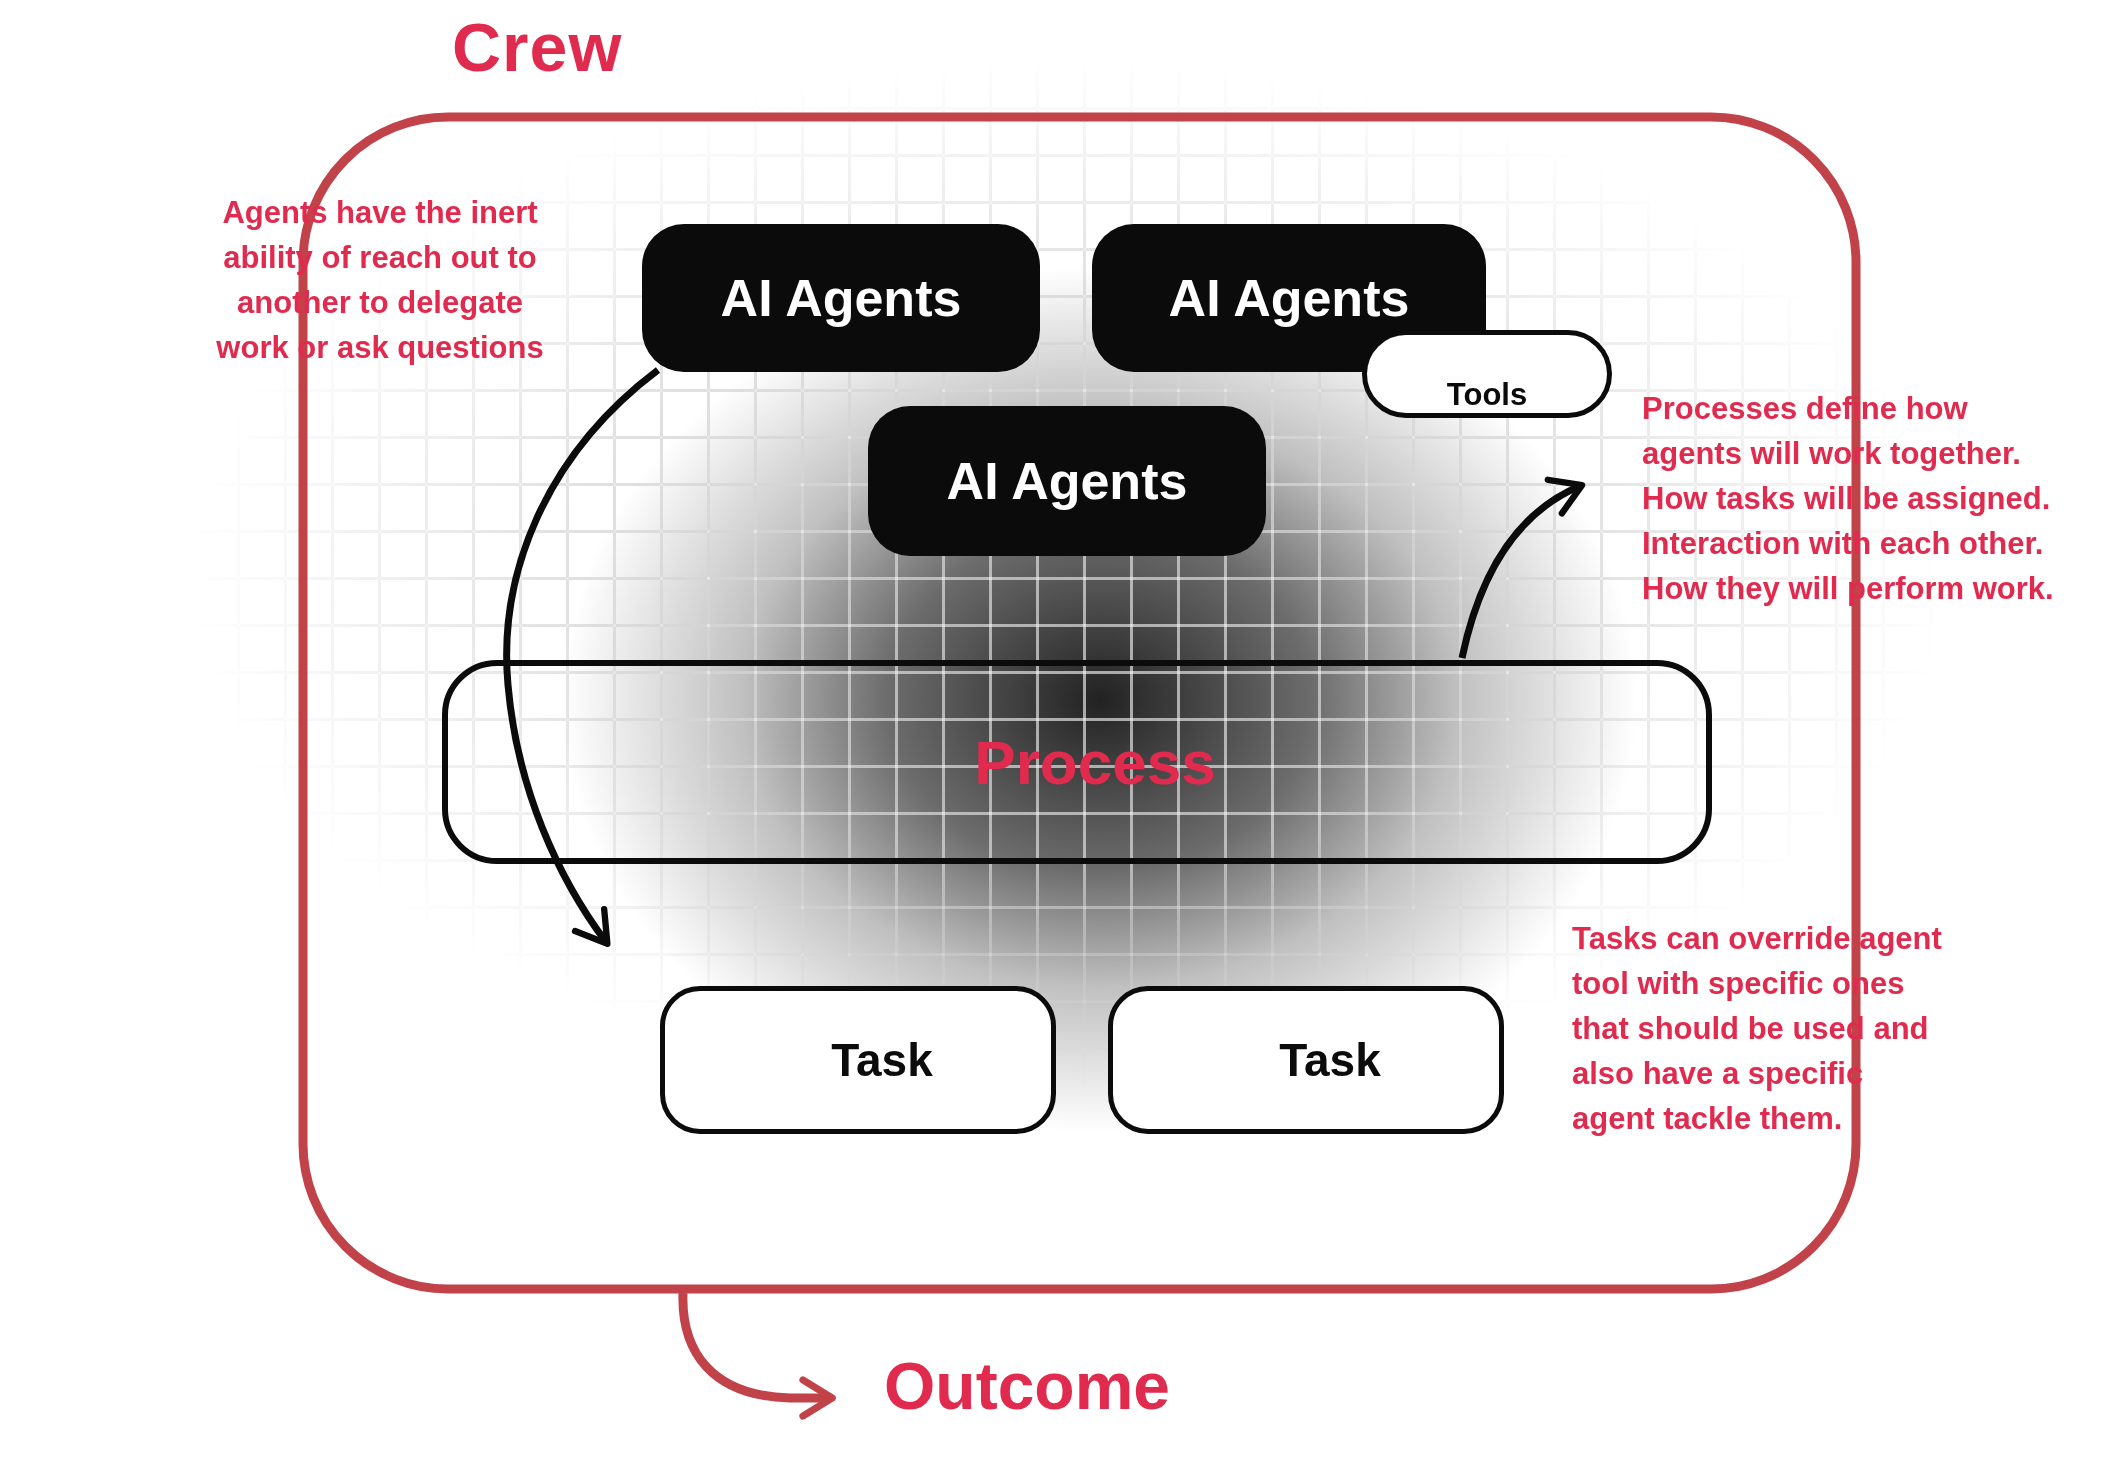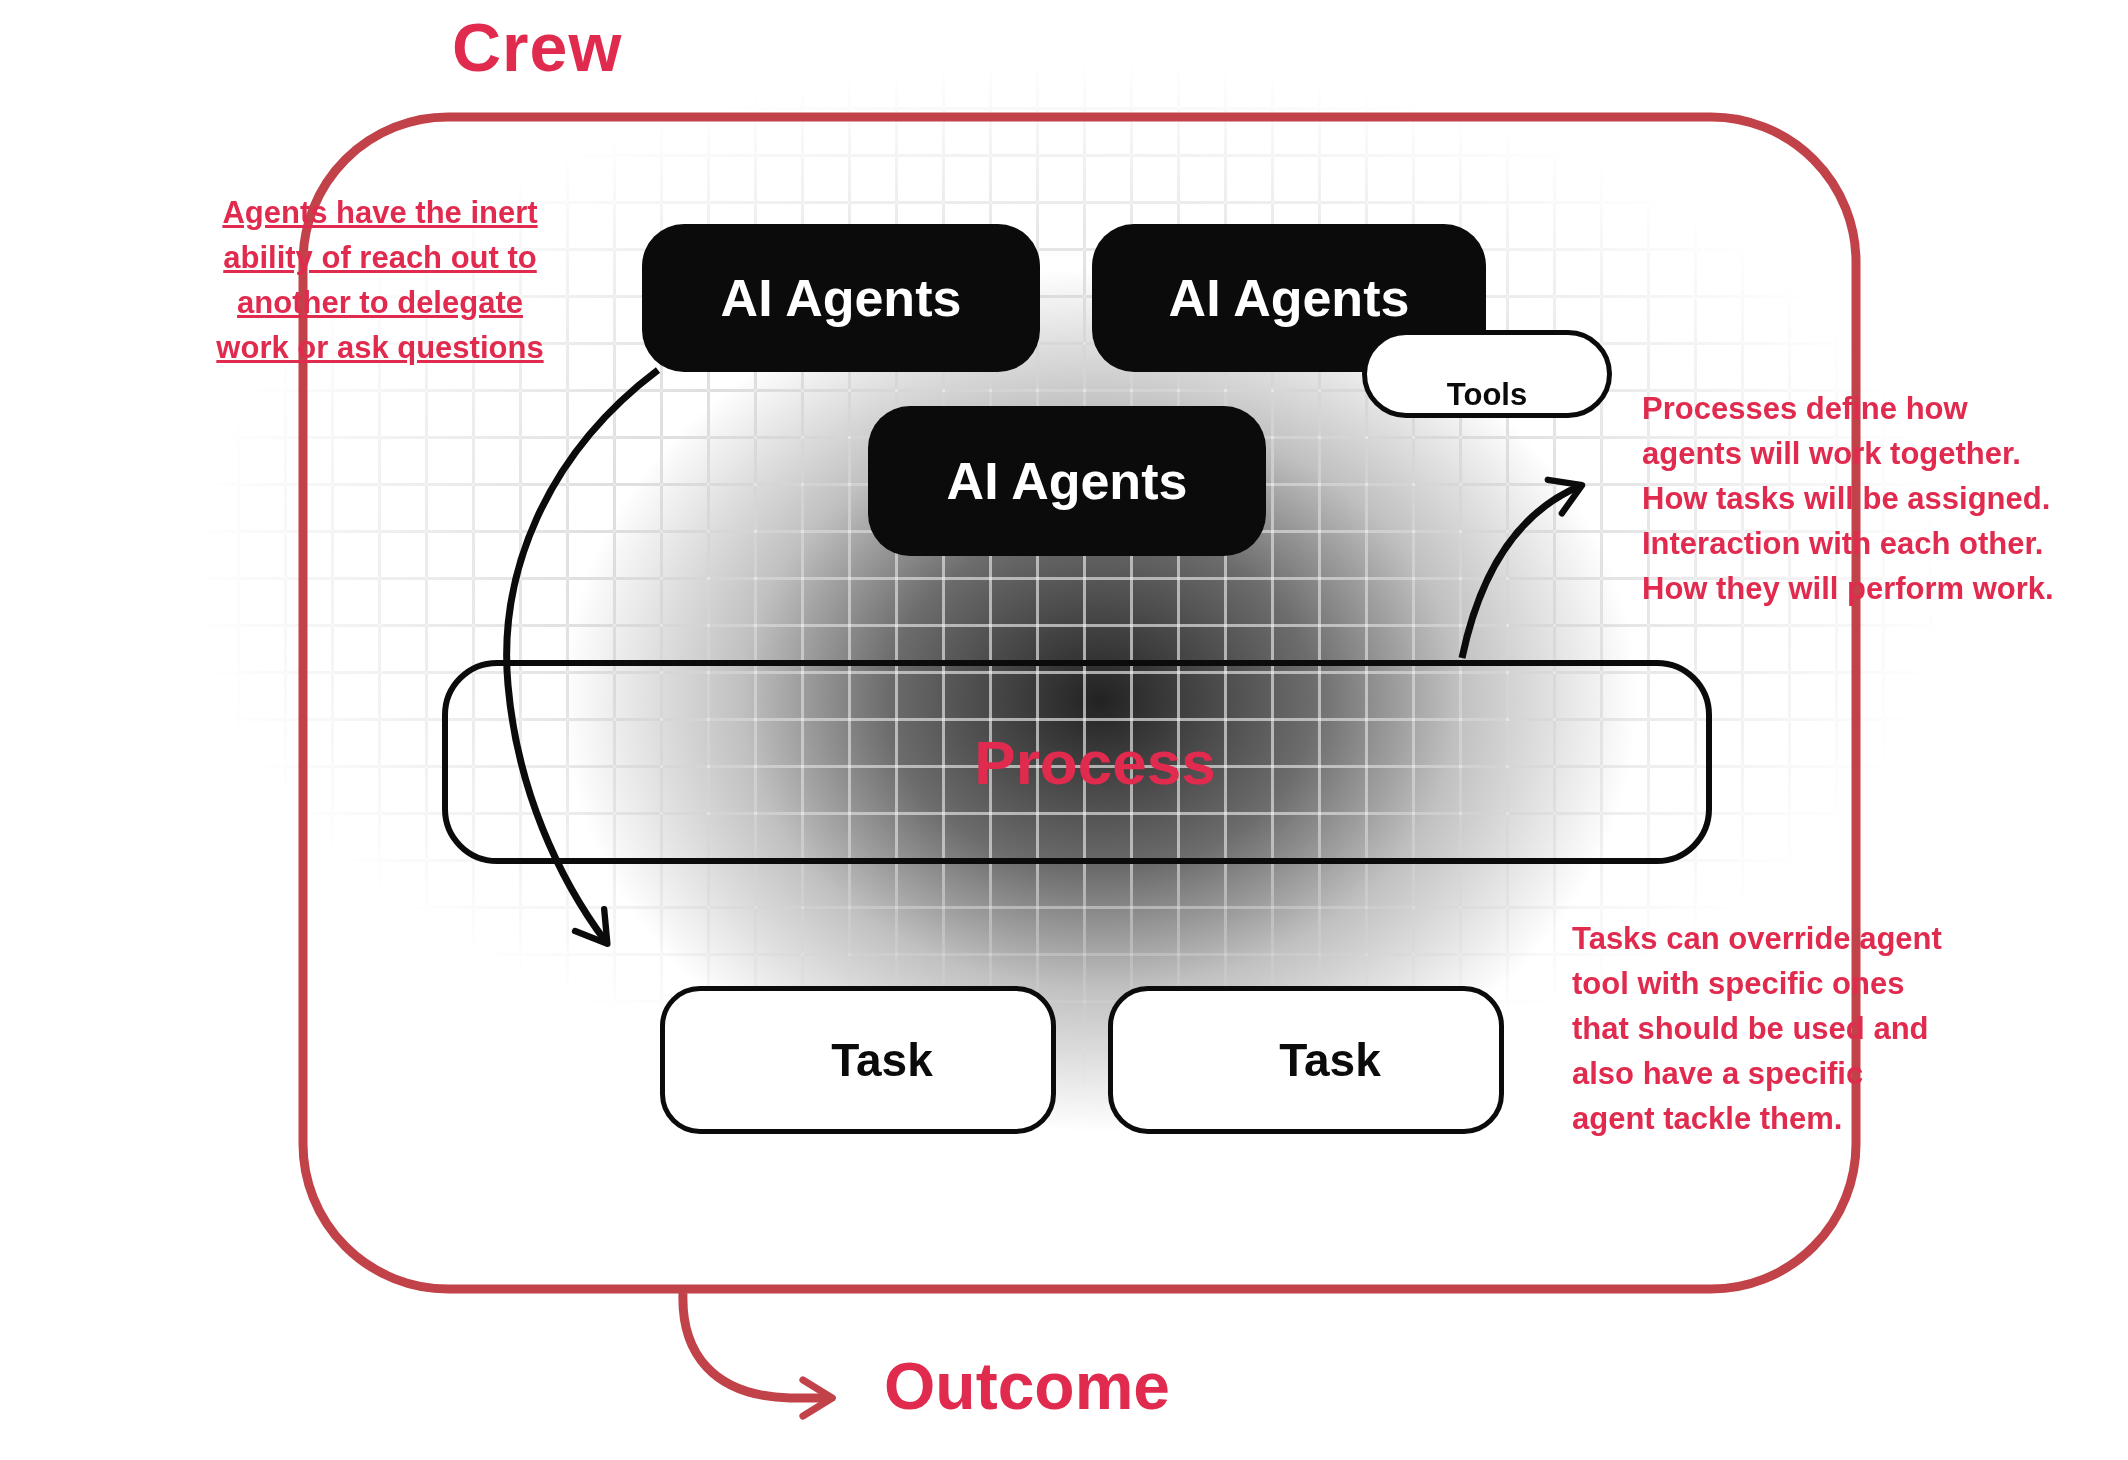--- a/index.html
+++ b/index.html
@@ -97,21 +97,21 @@
   <div class="box white-box" style="left:660px; top:986px; width:396px; height:148px;">
     <span>Task</span>
   </div>
 
   <div class="box white-box" style="left:1108px; top:986px; width:396px; height:148px;">
     <span>Task</span>
   </div>
 
   <div class="crimson big-title" style="left:452px; top:8px;">Crew</div>
 
-  <div class="crimson note" style="left:160px; top:190px; width:440px; text-align:center;text-decoration:underline;">Agents have the inert
+  <div class="crimson note" style="left:160px; top:190px; width:440px; text-align:center;">Agents have the inert
 ability of reach out to
 another to delegate
 work or ask questions</div>
 
   <div class="crimson note" style="left:1642px; top:386px; width:500px;">Processes define how
 agents will work together.
 How tasks will be assigned.
 Interaction with each other.
 How they will perform work.</div>
 

